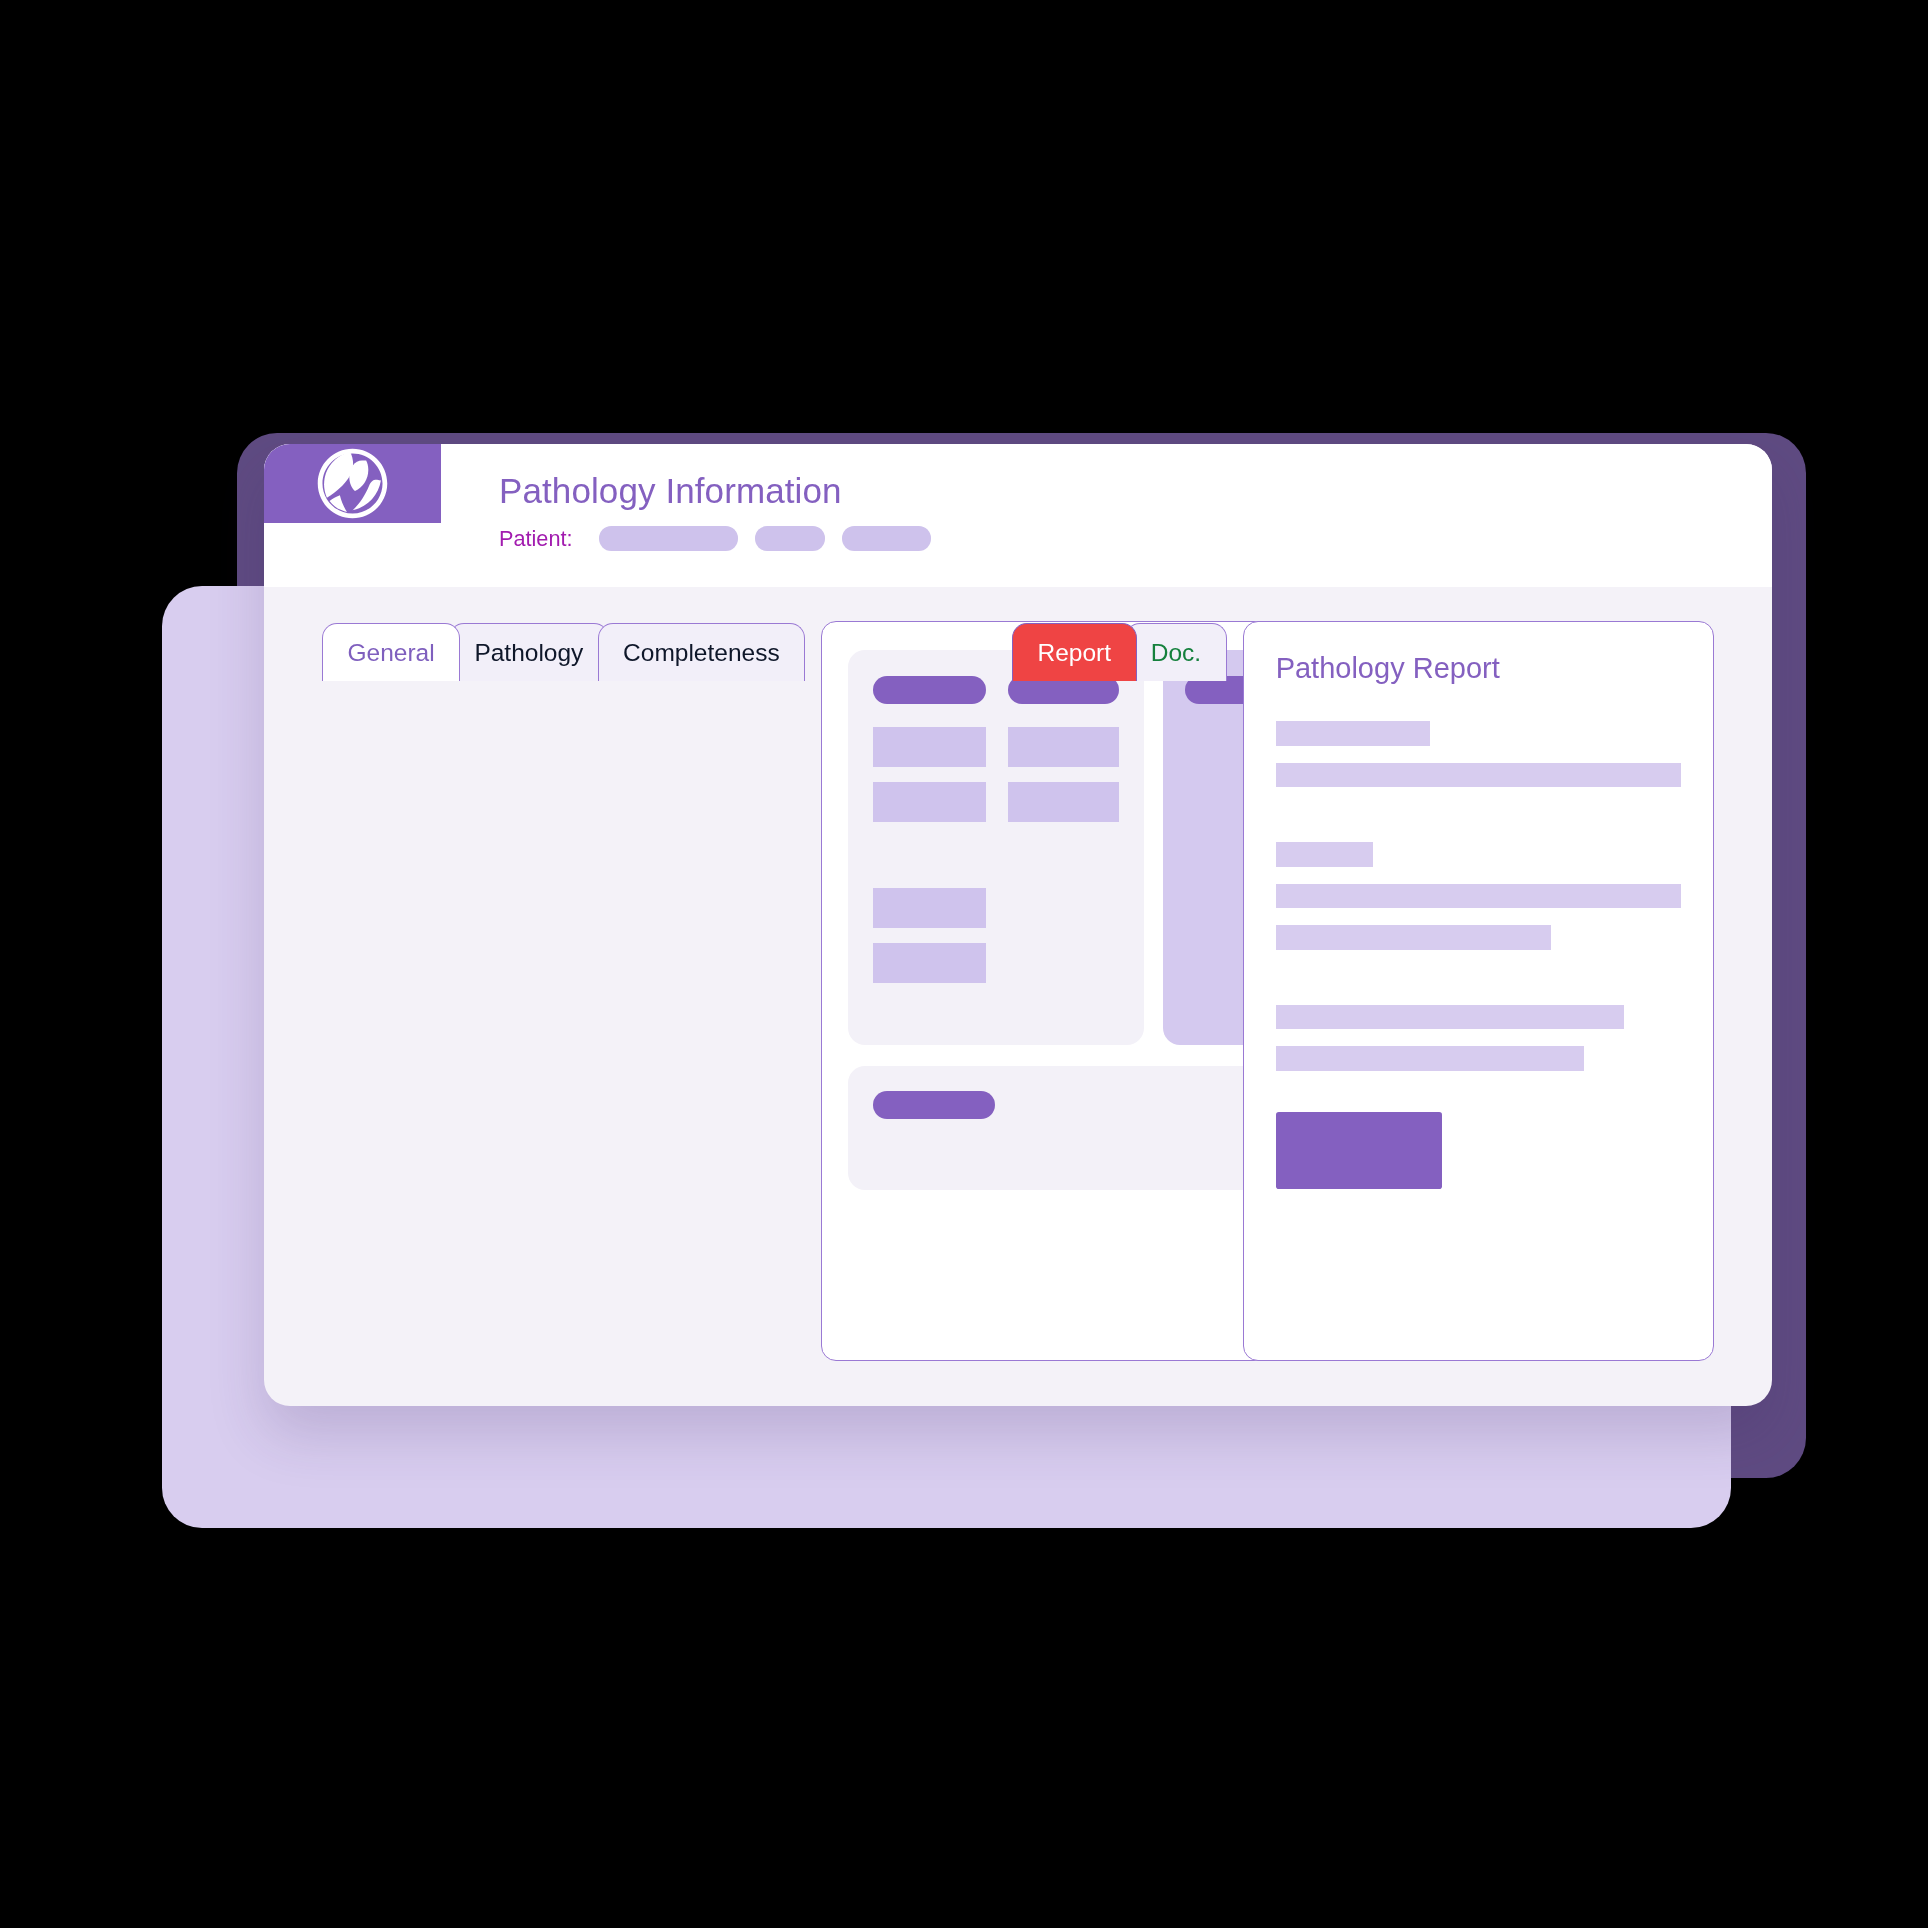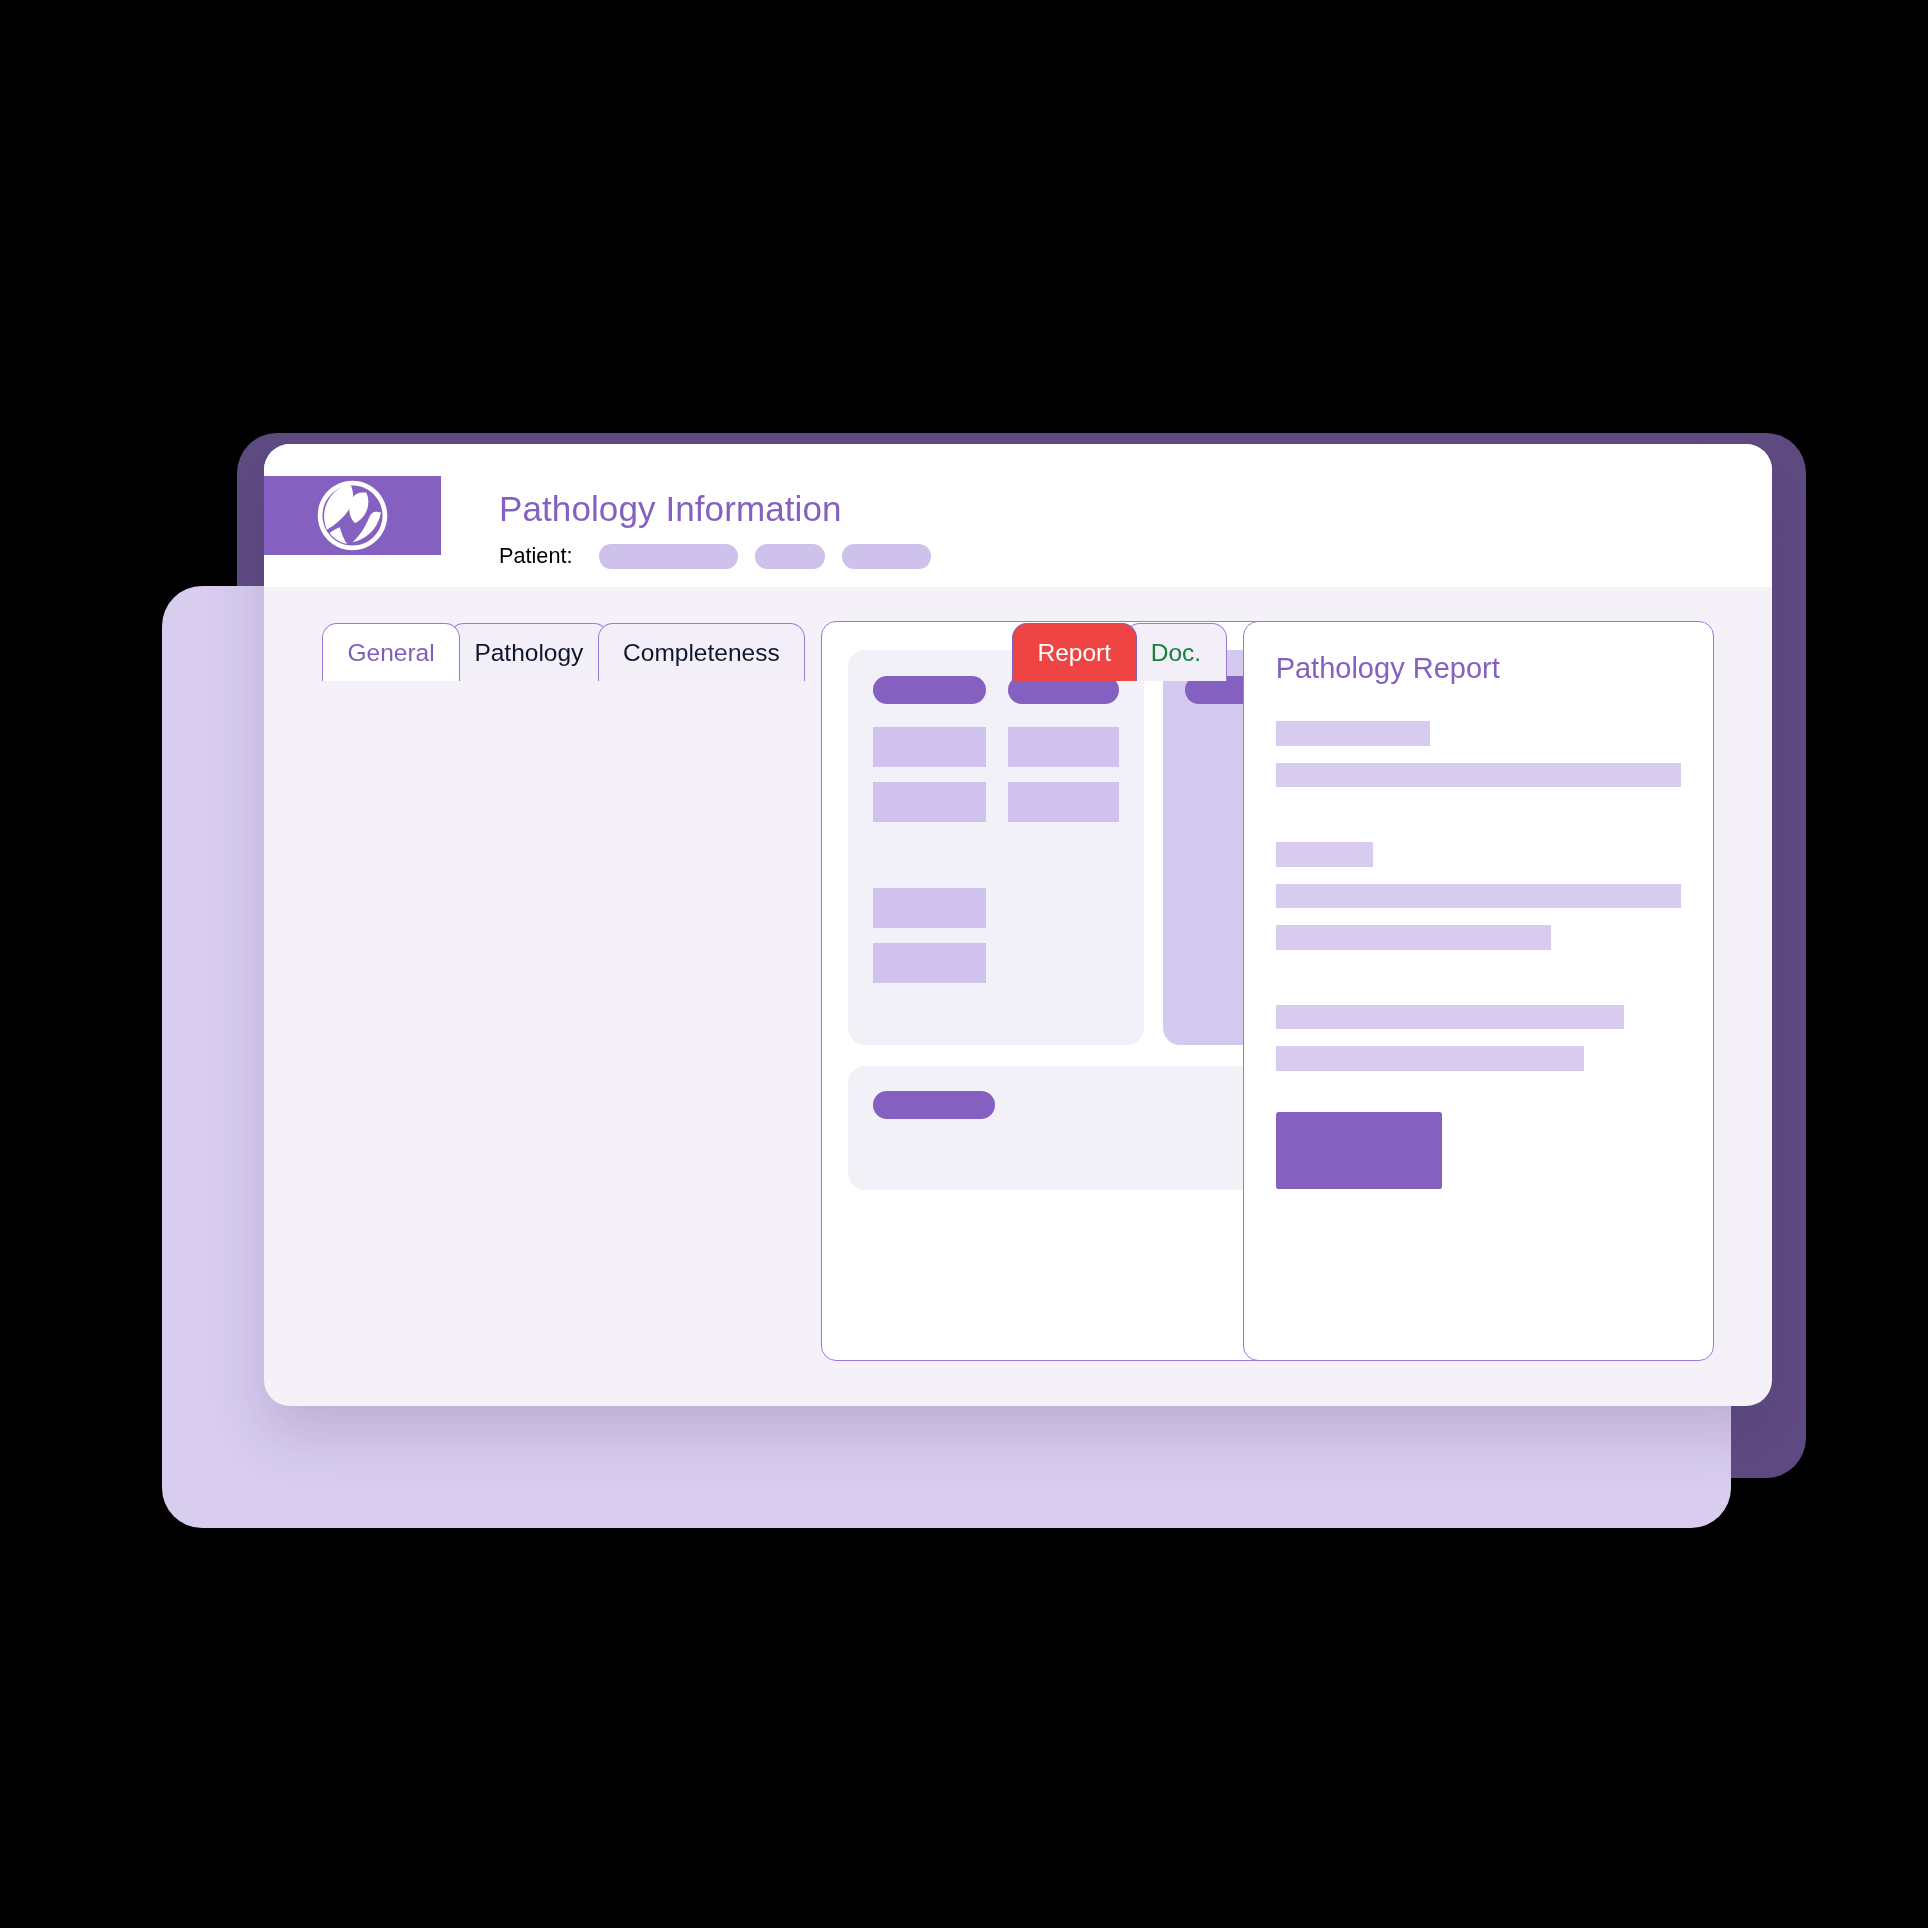--- a/index.html
+++ b/index.html
@@ -50,21 +50,21 @@
     border-radius: 26px;
     overflow: hidden;
     box-shadow: 0 28px 56px rgba(60, 40, 100, 0.18);
   }
 
   
   .window-header {
     display: flex;
     height: 143px;
     background: #ffffff;
-    align-items: center;
+    align-items: flex-start;
   }
 
   .logo-tile {
     width: 177px;
     flex: 0 0 177px;
     background: #8460c0;
     display: flex;
     align-items: center;
     justify-content: center;
   }
@@ -87,21 +87,21 @@
   }
 
   .patient-row {
     display: flex;
     align-items: center;
     gap: 17px;
   }
 
   .patient-label {
     font-size: 21.7px;
-    color: #000000;
+    color: #a21caf;
   }
 
   .pill {
     height: 24.5px;
     border-radius: 12.2px;
     background: #cec2ec;
   }
   .pill.w1 { width: 139px; margin-left: 9.4px; }
   .pill.w2 { width: 70px; }
   .pill.w3 { width: 89px; }

